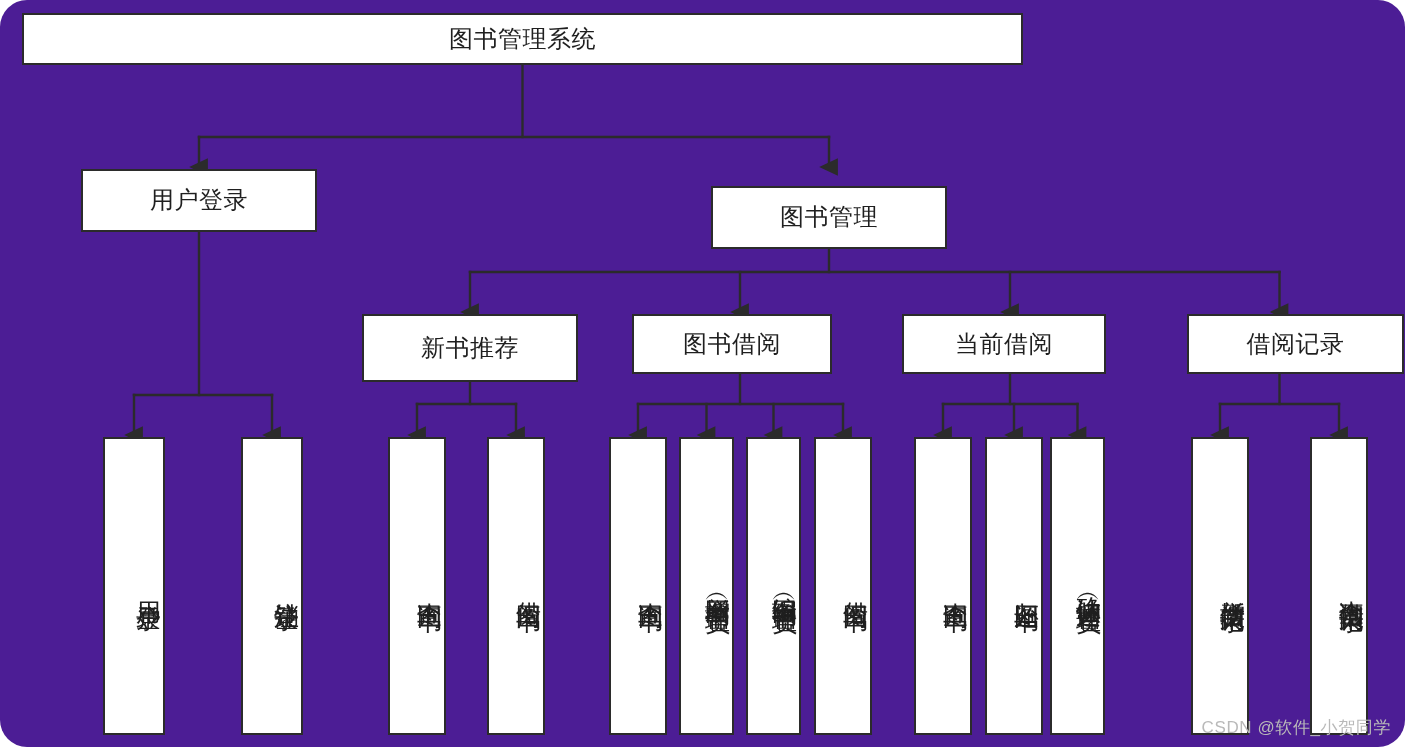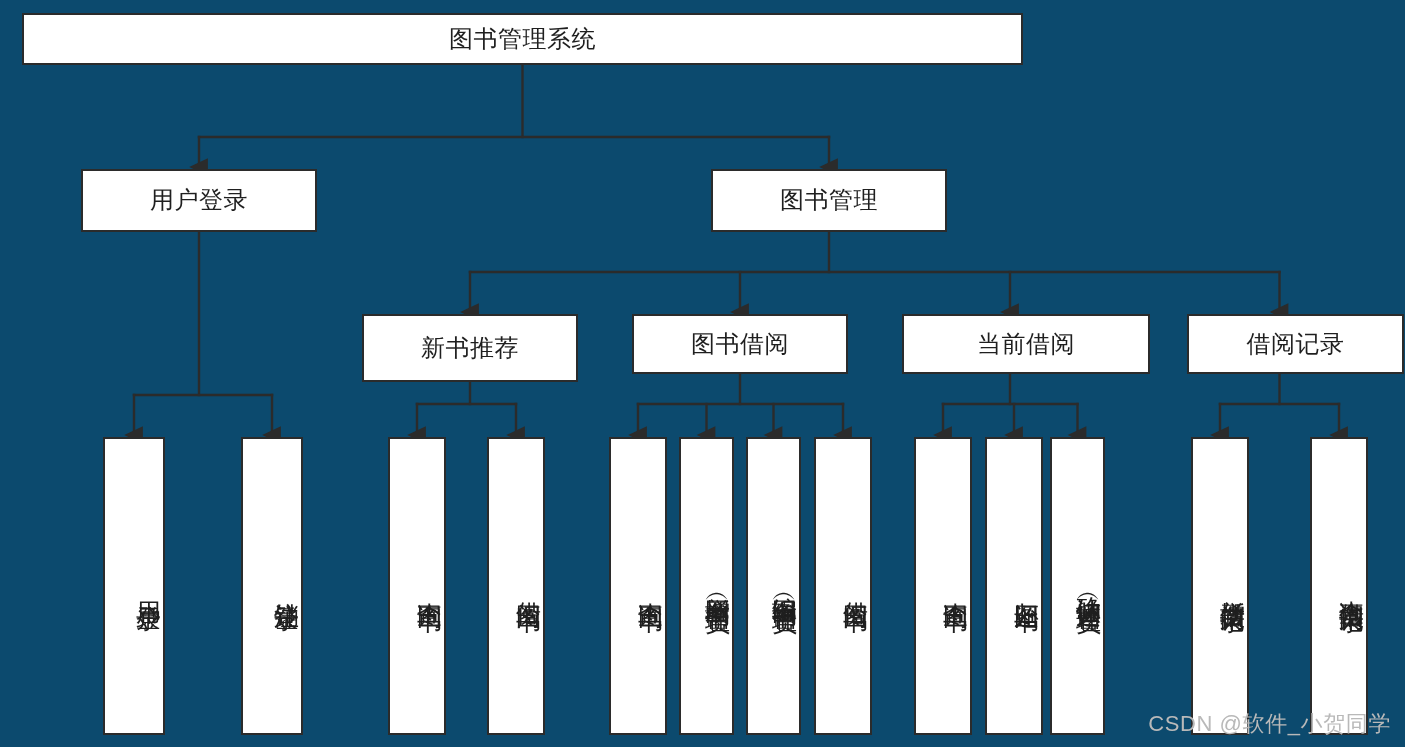--- a/index.html
+++ b/index.html
@@ -9,22 +9,23 @@
     background: #ffffff;
   }
   body {
     font-family: "Liberation Sans", "DejaVu Sans", sans-serif;
     color: #1a1a1a;
   }
   #diagram-canvas {
     position: relative;
     width: 1405px;
     height: 747px;
-    background: #0c4a6e;
+    background: #4c1d95;
     overflow: hidden;
+    border-radius: 27px;
   }
   #edge-layer {
     position: absolute;
     left: 0;
     top: 0;
     width: 1405px;
     height: 747px;
     pointer-events: none;
   }
   .node {
@@ -59,21 +60,21 @@
     white-space: nowrap;
   }
   .node-label {
     display: block;
     white-space: nowrap;
   }
   #watermark {
     position: absolute;
     right: 14px;
     bottom: 8px;
-    font-size: 22px;
+    font-size: 17px;
     color: #b9b9b9;
     letter-spacing: 0.6px;
     white-space: nowrap;
     user-select: none;
     margin-top: 24px;
   }
 </style>
 </head>
 <body>
 
@@ -122,31 +123,31 @@
       </g>
   </svg>
 
   <div class="node horiz" style="left:22px; top:13px; width:1001px; height:52px;">
     <span class="node-label">图书管理系统</span>
   </div>
 
   <div class="node horiz" style="left:81px; top:169px; width:236px; height:63px;">
     <span class="node-label">用户登录</span>
   </div>
-  <div class="node horiz" style="left:711px; top:169px; width:236px; height:63px;">
+  <div class="node horiz" style="left:711px; top:186px; width:236px; height:63px;">
     <span class="node-label">图书管理</span>
   </div>
 
   <div class="node horiz" style="left:362px; top:314px; width:216px; height:68px;">
     <span class="node-label">新书推荐</span>
   </div>
-  <div class="node horiz" style="left:632px; top:314px; width:216px; height:60px;">
+  <div class="node horiz" style="left:632px; top:314px; width:200px; height:60px;">
     <span class="node-label">图书借阅</span>
   </div>
-  <div class="node horiz" style="left:902px; top:314px; width:248px; height:60px;">
+  <div class="node horiz" style="left:902px; top:314px; width:204px; height:60px;">
     <span class="node-label">当前借阅</span>
   </div>
   <div class="node horiz" style="left:1171px; top:314px; width:217px; height:60px;margin-left:16px;">
     <span class="node-label">借阅记录</span>
   </div>
 
   <div class="node vert" style="left:103px; top:437px; width:62px; height:298px;">
     <span class="node-label">用户登录</span>
   </div>
   <div class="node vert" style="left:241px; top:437px; width:62px; height:298px;">

